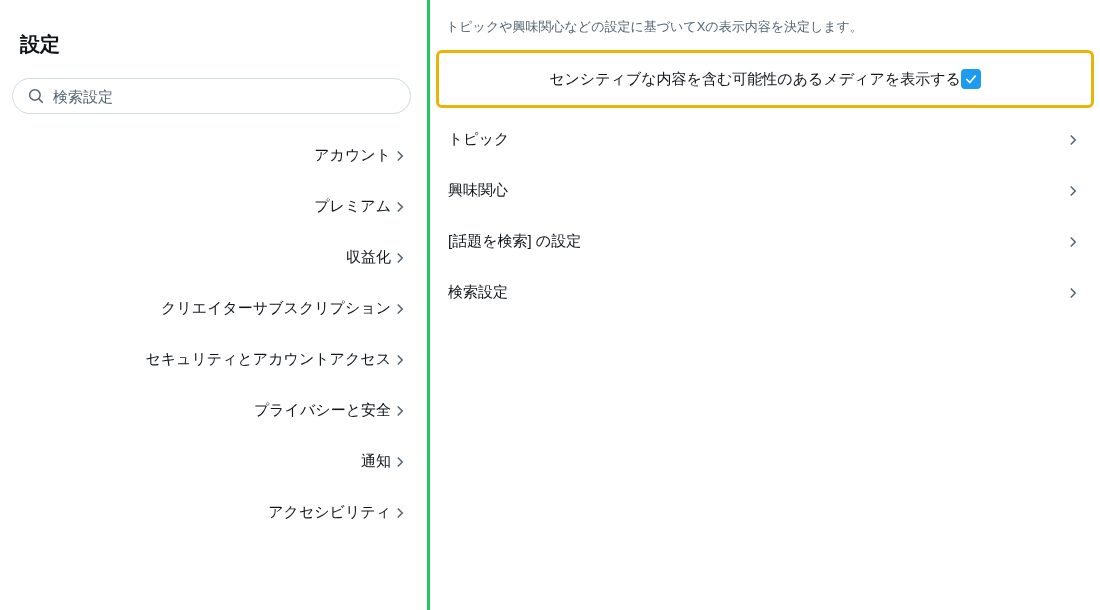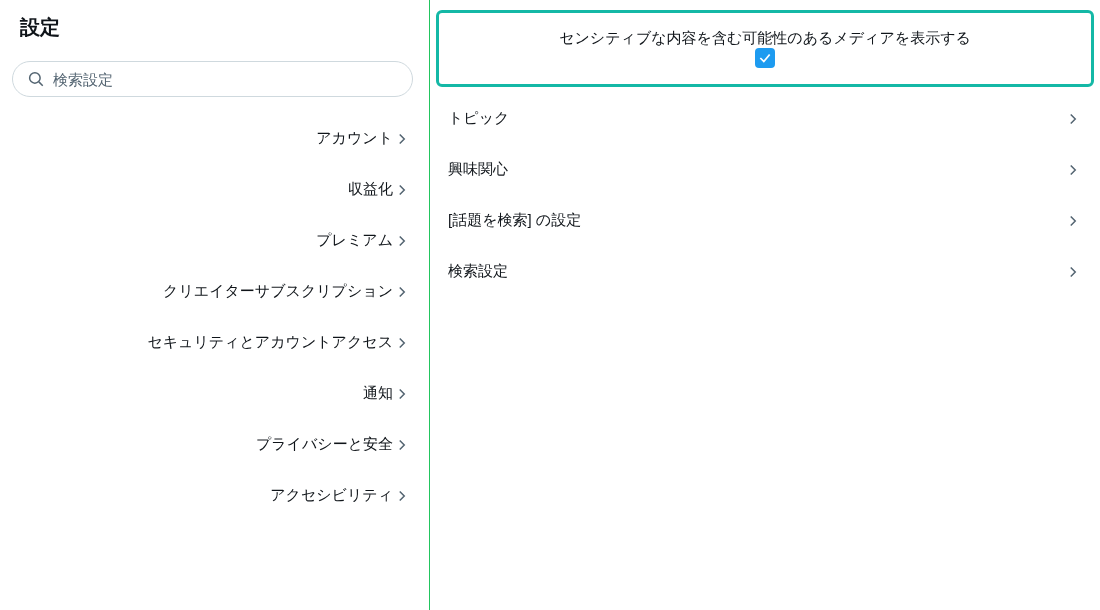--- a/index.html
+++ b/index.html
@@ -12,22 +12,22 @@
       overflow: hidden;
     }
     .container {
       display: flex;
       width: 100%;
       height: 100%;
     }
     
     .sidebar {
       width: 430px;
-      padding: 6px 0 0 0;
-      border-right: 1px solid #22c55e;
+      padding: 23px 0 0 0;
+      border-right: 3px solid #22c55e;
     }
     .sidebar-title {
       font-size: 20px;
       font-weight: 800;
       padding: 8px 16px 16px 20px;
     }
     .search-wrap {
       padding: 4px 16px 12px 12px;
     }
     .search-box {
@@ -105,28 +105,27 @@
       font-size: 20px;
       font-weight: 800;
     }
     .main-desc {
       font-size: 13px;
       color: #536471;
       padding: 8px 16px 14px 16px;
       line-height: 1.4;
     }
     .highlight-row {
-      border: 3px solid #14b8a6;
+      border: 3px solid #eab308;
       border-radius: 6px;
       margin: 0 6px 6px 6px;
       padding: 16px 14px;
       display: flex;
       align-items: center;
       justify-content: center;
-      flex-direction: column;
     }
     .highlight-label {
       font-size: 15px;
       color: #0f1419;
     }
     .checkbox {
       width: 20px;
       height: 20px;
       border-radius: 4px;
       background: #1d9bf0;
@@ -169,65 +168,66 @@
       </div>
     </div>
     <div class="sidebar-list">
       <div class="sidebar-item">
         <span>アカウント</span>
         <svg class="chevron" viewBox="0 0 24 24">
             <polyline points="9 6 15 12 9 18"></polyline>
           </svg>
       </div>
       <div class="sidebar-item">
+        <span>プレミアム</span>
+        <svg class="chevron" viewBox="0 0 24 24">
+            <polyline points="9 6 15 12 9 18"></polyline>
+          </svg>
+      </div>
+      <div class="sidebar-item">
         <span>収益化</span>
         <svg class="chevron" viewBox="0 0 24 24">
             <polyline points="9 6 15 12 9 18"></polyline>
           </svg>
       </div>
       <div class="sidebar-item">
-        <span>プレミアム</span>
-        <svg class="chevron" viewBox="0 0 24 24">
-            <polyline points="9 6 15 12 9 18"></polyline>
-          </svg>
-      </div>
-      <div class="sidebar-item">
         <span>クリエイターサブスクリプション</span>
         <svg class="chevron" viewBox="0 0 24 24">
             <polyline points="9 6 15 12 9 18"></polyline>
           </svg>
       </div>
       <div class="sidebar-item">
         <span>セキュリティとアカウントアクセス</span>
         <svg class="chevron" viewBox="0 0 24 24">
             <polyline points="9 6 15 12 9 18"></polyline>
           </svg>
       </div>
       <div class="sidebar-item">
+        <span>プライバシーと安全</span>
+        <svg class="chevron" viewBox="0 0 24 24">
+            <polyline points="9 6 15 12 9 18"></polyline>
+          </svg>
+      </div>
+      <div class="sidebar-item">
         <span>通知</span>
         <svg class="chevron" viewBox="0 0 24 24">
             <polyline points="9 6 15 12 9 18"></polyline>
           </svg>
       </div>
       <div class="sidebar-item">
-        <span>プライバシーと安全</span>
-        <svg class="chevron" viewBox="0 0 24 24">
-            <polyline points="9 6 15 12 9 18"></polyline>
-          </svg>
-      </div>
-      <div class="sidebar-item">
         <span>アクセシビリティ</span>
         <svg class="chevron" viewBox="0 0 24 24">
             <polyline points="9 6 15 12 9 18"></polyline>
           </svg>
       </div>
     </div>
   </div>
 
   <div class="main">
+    <div class="main-desc">トピックや興味関心などの設定に基づいてXの表示内容を決定します。</div>
 
     <div class="highlight-row">
       <span class="highlight-label">センシティブな内容を含む可能性のあるメディアを表示する</span>
       <div class="checkbox">
         <svg viewBox="0 0 24 24">
             <polyline points="4 12 10 18 20 6"></polyline>
           </svg>
       </div>
     </div>
 

